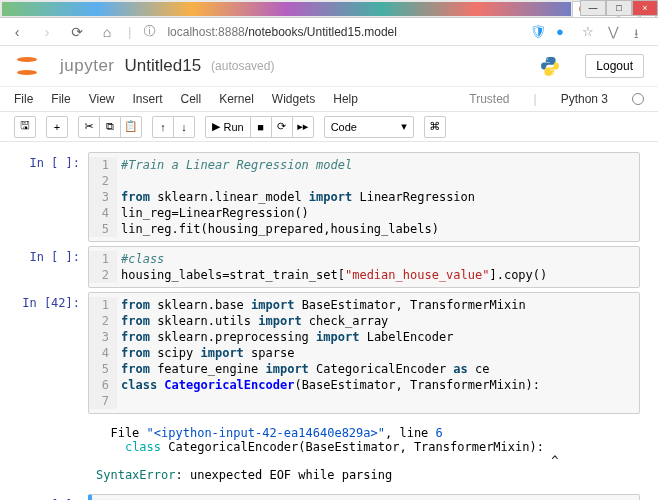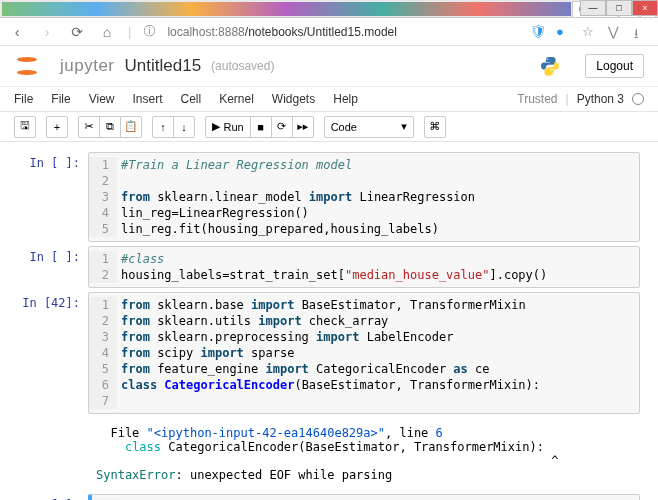--- a/index.html
+++ b/index.html
@@ -18,21 +18,21 @@
 .jupyter-logo-mark::before { top: 4px; }
 .jupyter-logo-mark::after { bottom: 4px; }
 .jupyter-word { color: #888; font-size: 17px; letter-spacing: 0.5px; }
 .nb-title { font-size: 17px; color: #333; }
 .autosave { font-size: 12px; color: #aaa; }
 .header-right { margin-left: auto; display: flex; align-items: center; gap: 24px; }
 .python-icon { width: 22px; height: 22px; }
 .logout-btn { border: 1px solid #ccc; padding: 4px 10px; border-radius: 2px; background: #fff; font-size: 12px; cursor: pointer; }
 .menubar { height: 26px; display: flex; align-items: center; padding: 0 14px; gap: 18px; border-top: 1px solid #eee; border-bottom: 1px solid #e5e5e5; font-size: 12px; color: #333; }
 .menubar .menu-item { cursor: pointer; }
-.menubar-right { margin-left: auto; display: flex; align-items: center; gap: 8px; }
+.menubar-right { margin-left: auto; display: flex; align-items: center; gap: 24px; }
 .kernel-ind { width: 12px; height: 12px; border: 1px solid #888; border-radius: 50%; }
 .toolbar { height: 30px; display: flex; align-items: center; padding: 2px 14px; gap: 2px; border-bottom: 1px solid #e5e5e5; }
 .tool-btn, .tool-sel { border: 1px solid #ccc; background: #fff; height: 22px; min-width: 22px; display: flex; align-items: center; justify-content: center; font-size: 11px; cursor: pointer; border-radius: 2px; }
 .tool-group { display: flex; gap: 0; }
 .tool-group .tool-btn { border-radius: 0; margin-left: -1px; }
 .tool-group .tool-btn:first-child { border-radius: 2px 0 0 2px; margin-left: 0; }
 .tool-group .tool-btn:last-child { border-radius: 0 2px 2px 0; }
 .tool-sel { width: 90px; justify-content: space-between; padding: 0 6px; }
 .run-btn { padding: 0 6px; gap: 3px; }
 .tool-sep { width: 6px; }

